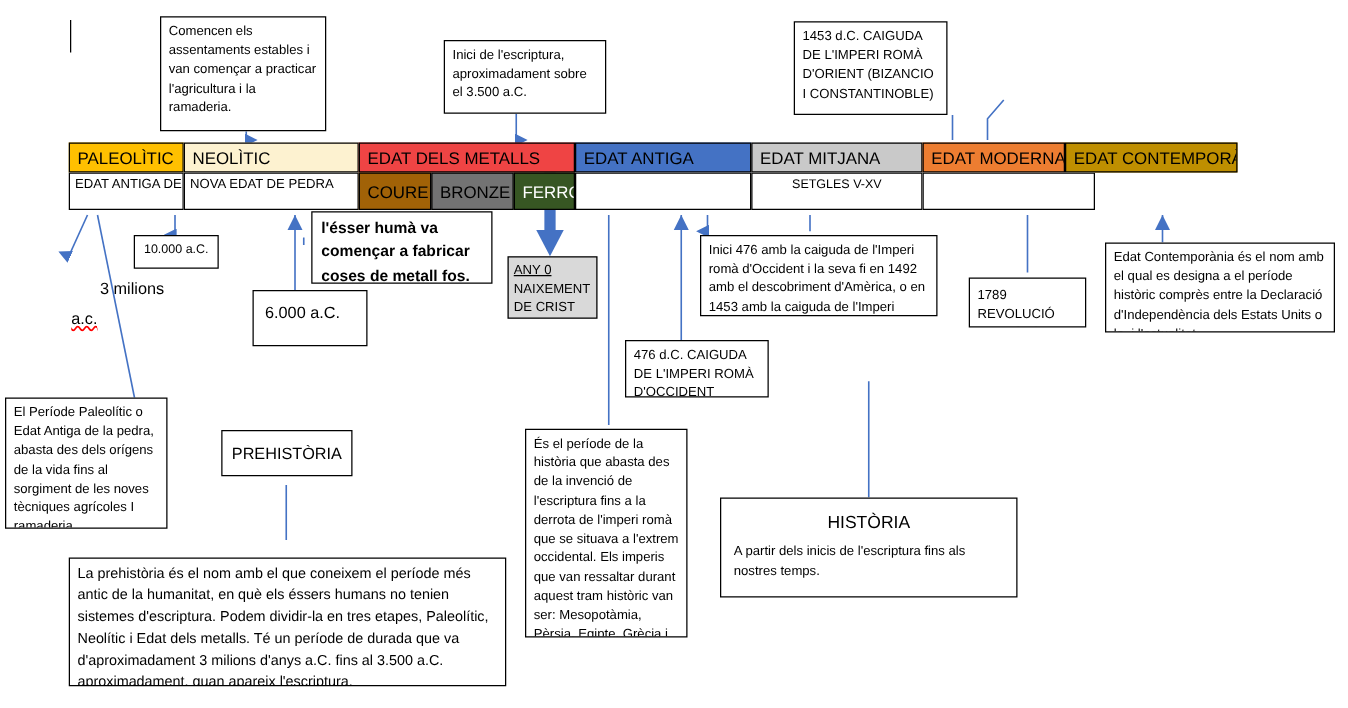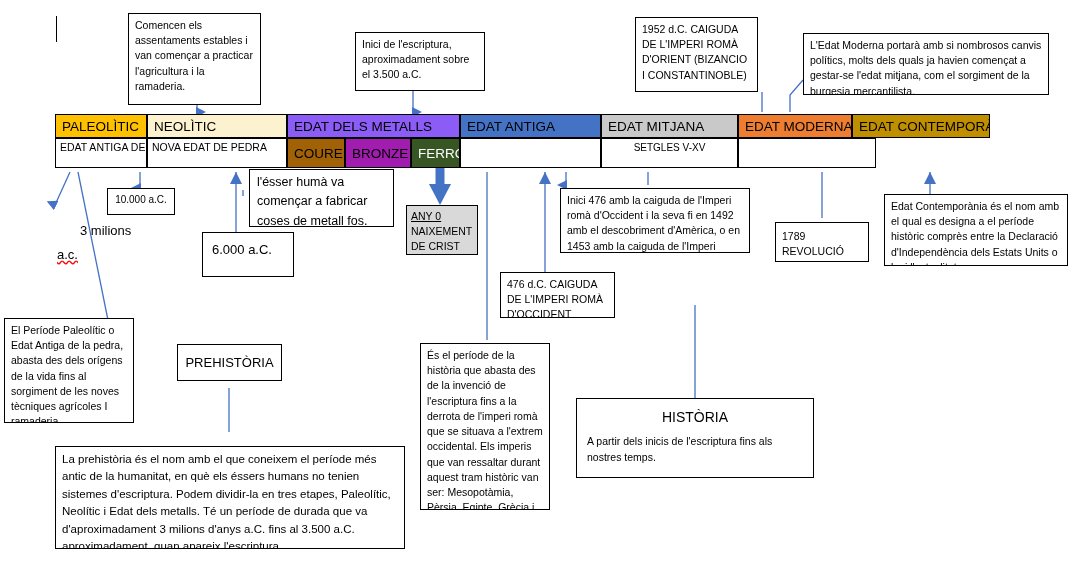--- a/index.html
+++ b/index.html
@@ -57,23 +57,23 @@
     text-align:center;
   }
   .cell.metalsub{
     font-size:13.5px;
     display:flex;
     align-items:center;
     padding-left:6px;
   }
   .c-paleo{background:#FFC000;}
   .c-neo{background:#FDF2D0;}
-  .c-metalls{background:#8b5cf6;}
+  .c-metalls{background:#ef4444;}
   .c-coure{background:#a16207;}
-  .c-bronze{background:#a21caf;}
+  .c-bronze{background:#737373;}
   .c-ferro{background:#375623;color:#fff;}
   .c-antiga{background:#4472C4;}
   .c-mitjana{background:#C9C9C9;}
   .c-moderna{background:#ED7D31;}
   .c-contemp{background:#BF8F00;}
   .c-white{background:#fff;}
   svg.conn{position:absolute;left:0;top:0;width:1078px;height:566px;overflow:visible;pointer-events:none;}
 
   #cursor{position:absolute;left:56px;top:16px;width:1px;height:26px;background:#000;}
 
@@ -163,29 +163,28 @@
       <div class="cell sub c-white" style="width:141px;"></div>
       <div class="cell subc c-white" style="width:137px;">SETGLES V-XV</div>
       <div class="cell sub c-white" style="width:138px;"></div>
     </div>
   </div>
 
   <div class="box left" style="left:128px;top:13px;width:133px;height:92px;">Comencen els assentaments estables i van començar a practicar l'agricultura i la ramaderia.</div>
 
   <div class="box left" style="left:355px;top:32px;width:130px;height:59px;">Inici de l'escriptura, aproximadament sobre el 3.500 a.C.</div>
 
-  <div class="box left" style="left:635px;top:17px;width:123px;height:75px;">1952 d.C. CAIGUDA DE L'IMPERI ROMÀ D'ORIENT (BIZANCIO I CONSTANTINOBLE)</div>
-
-  <div class="box left" style="left:803px;top:33px;width:246px;height:62px;">L'Edat Moderna portarà amb si nombrosos canvis polítics, molts dels quals ja havien començat a gestar-se l'edat mitjana, com el sorgiment de la burgesia mercantilista.</div>
+  <div class="box left" style="left:635px;top:17px;width:123px;height:75px;">1453 d.C. CAIGUDA DE L'IMPERI ROMÀ D'ORIENT (BIZANCIO I CONSTANTINOBLE)</div>
+
 
   <div class="box center" style="left:107px;top:188px;width:68px;height:27px;font-size:10px;">10.000 a.C.</div>
 
   <div class="box left" style="left:202px;top:232px;width:92px;height:45px;font-size:13px;padding:8px 0 0 9px;">6.000 a.C.</div>
 
-  <div class="box left" style="left:249px;top:169px;width:145px;height:58px;font-size:12.5px;line-height:1.55;padding:3px 7px;">l'ésser humà va començar a fabricar coses de metall fos.</div>
+  <div class="box left" style="left:249px;top:169px;width:145px;height:58px;font-size:12.5px;line-height:1.55;padding:3px 7px;font-weight:bold;">l'ésser humà va començar a fabricar coses de metall fos.</div>
 
   <div class="box left shade" style="left:406px;top:205px;width:72px;height:50px;font-size:10.5px;text-align:left;padding:3px 4px;">
     <div class="u">ANY  0</div>
     <div>NAIXEMENT DE CRIST</div>
   </div>
 
   <div class="box left" style="left:560px;top:188px;width:190px;height:65px;">Inici 476 amb la caiguda de l'Imperi romà d'Occident i la seva fi en 1492 amb el descobriment d'Amèrica, o en 1453 amb la caiguda de l'Imperi bizantí.</div>
 
   <div class="box left" style="left:500px;top:272px;width:115px;height:46px;">476 d.C. CAIGUDA DE L'IMPERI ROMÀ D'OCCIDENT (ROMA)</div>
 

